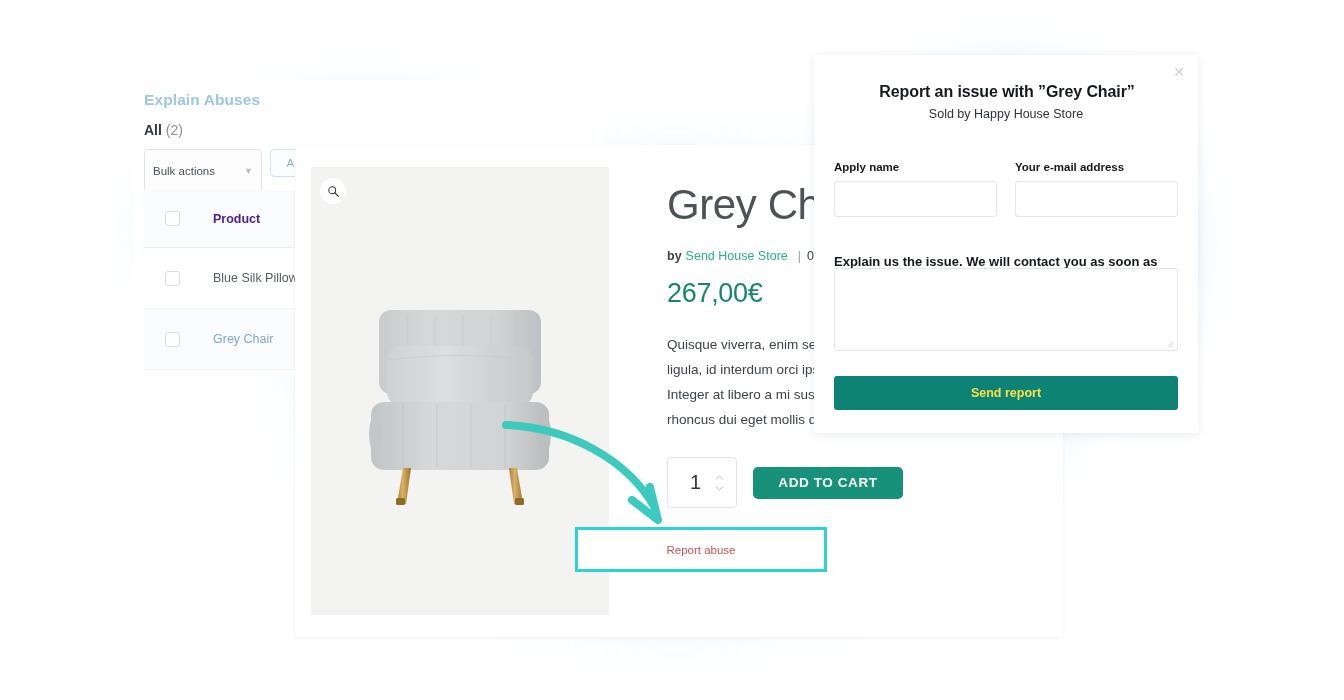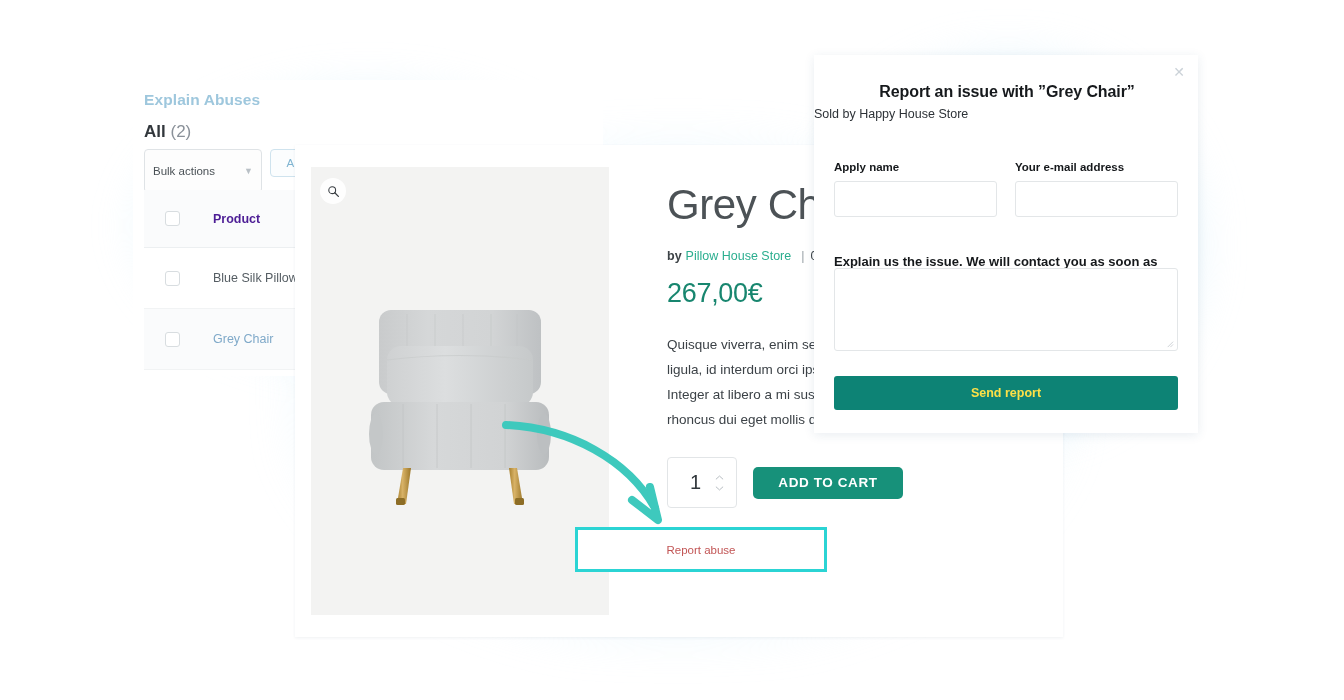--- a/index.html
+++ b/index.html
@@ -44,21 +44,21 @@
     background: #ffffff;
     overflow: hidden;
   }
   .admin-title {
     position: absolute; left: 11px; top: 11px;
     font-size: 15.5px; font-weight: 600; color: #9ec7dd;
     letter-spacing: .1px;
   }
   .admin-all {
     position: absolute; left: 11px; top: 42px;
-    font-size: 17px; color: #32373c;
+    font-size: 14px; color: #32373c;
   }
   .admin-all b { font-weight: 700; }
   .admin-all span { color: #8a9199; font-weight: 400; }
 
   .bulk-select {
     position: absolute; left: 11px; top: 69px;
     width: 118px; height: 44px;
     border: 1px solid #dfe3e6; border-radius: 4px;
     background: #fdfdfd;
     display: flex; align-items: center;
@@ -210,20 +210,21 @@
     color: #cbd2d8; font-size: 14px; line-height: 1;
   }
   .modal-title {
     position: absolute; left: 2px; right: 0; top: 28px;
     text-align: center;
     font-size: 16px; font-weight: 700; color: #16191c;
     letter-spacing: -.1px;
   }
   .modal-sub {
     position: absolute; left: 0; right: 0; top: 52px;
+    text-align: center;
     font-size: 12.5px; color: #2d3237;
   }
   .field-row {
     position: absolute; left: 20px; right: 20px; top: 106px;
     display: flex; gap: 18px;
   }
   .field { flex: 1; }
   .field-label {
     font-size: 11.5px; font-weight: 700; color: #15181b;
     margin-bottom: 8px;
@@ -347,21 +348,21 @@
         <path d="M150 160 l6 36 h-9 l-5 -36 z" fill="url(#leg)"></path>
         <rect x="29" y="190" width="9" height="7" rx="1.5" fill="#8d6d26"></rect>
         <rect x="148" y="190" width="9" height="7" rx="1.5" fill="#8d6d26"></rect>
       </svg>
     </div>
 
     <div class="product-info">
       <div class="product-title">Grey Chair</div>
 
       <div class="product-meta">
-        <span class="by">by</span><span class="vendor">Pillow House Store</span><span class="sep">|</span><span>0 orders</span>
+        <span class="by">by</span><span class="vendor">Send House Store</span><span class="sep">|</span><span>0 orders</span>
       </div>
 
       <div class="product-price">267,00€</div>
 
       <div class="product-desc">
         <div>Quisque viverra, enim sed</div>
         <div>ligula, id interdum orci ipsum</div>
         <div>Integer at libero a mi suscipit</div>
         <div>rhoncus dui eget mollis dolor</div>
       </div>

